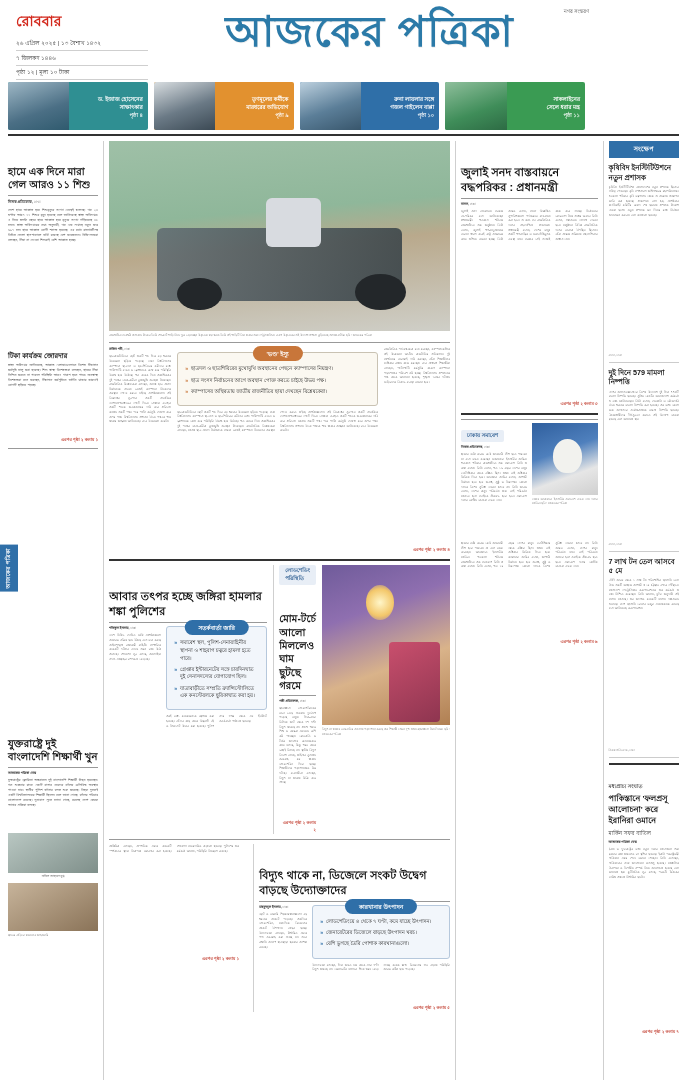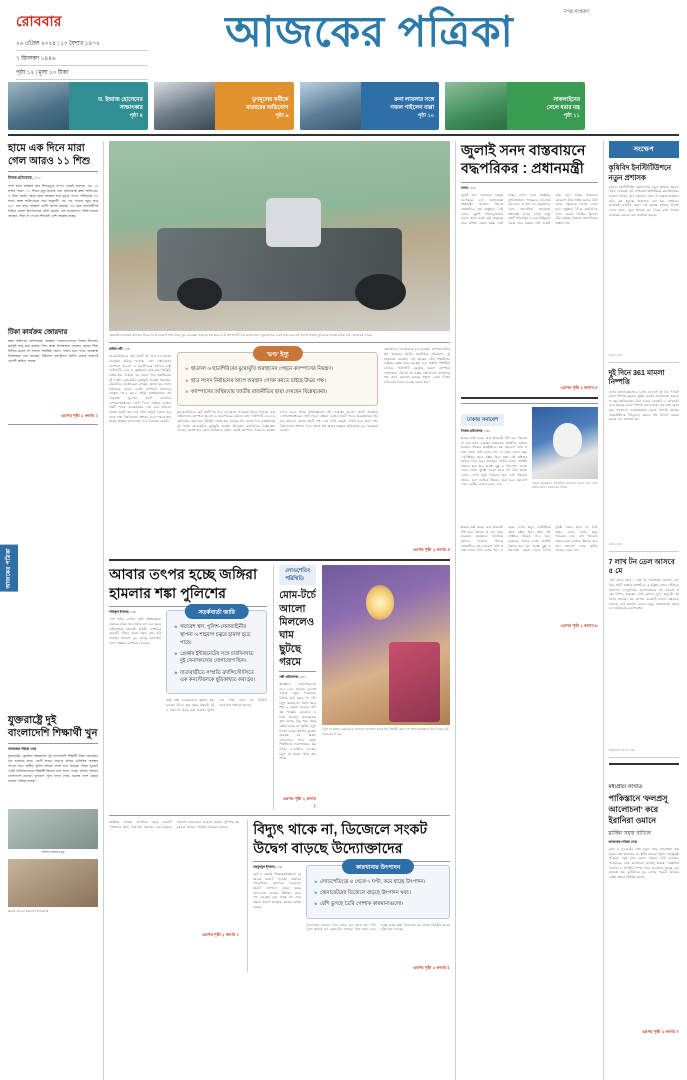--- a/index.html
+++ b/index.html
@@ -19,21 +19,21 @@
     font-size:3.1px; line-height:1.62; color:#3a3a3a; text-align:justify;
     word-spacing:0.4px; letter-spacing:0.05px; overflow:hidden;
   }
   .body-text.sm { font-size:2.9px; line-height:1.6; }
   .byline { font-size:3.6px; font-weight:bold; color:#222; margin-bottom:2px; }
   .byline .loc { font-weight:normal; color:#555; }
   .vline { border-left:1px solid #cfcfcf; }
 
   
   .masthead { display:flex; align-items:flex-start; height:72px; }
-  .dateblock { width:140px; padding-top:4px; padding-left:8px;font-family:Liberation Serif, serif; }
+  .dateblock { width:140px; padding-top:4px; padding-left:8px; }
   .dateblock .day {
     font-size:14px; font-weight:bold; color:#d32a1e; letter-spacing:0.2px;
     margin-bottom:3px;
   }
   .dateblock .dline {
     font-size:5.6px; color:#333; padding:2.2px 0; border-bottom:1px solid #cfcfcf;
     letter-spacing:0.1px;
   }
   .dateblock .dline.url { font-size:6px; letter-spacing:0.2px; border-bottom:none; }
   .logo-wrap { flex:1; position:relative; text-align:center; padding-top:2px; }
@@ -61,22 +61,22 @@
   .t2 { background:#e2912f; } .t2 .photo { background:linear-gradient(160deg,#d8dde0,#6b7a86 55%,#3b4954); }
   .t3 { background:#2f6fa8; } .t3 .photo { background:linear-gradient(160deg,#bcd0de,#5b7e98 55%,#38566c); }
   .t4 { background:#3a9b53; } .t4 .photo { background:linear-gradient(160deg,#8fbf9c,#3f8d59 60%,#2d6b44); }
 
   
   .main { display:flex; margin-top:5px; height:960px; }
   .col-left  { width:110px; padding-right:5px; }
   .col-mid   { flex:1; padding:0 5px; }
   .col-right { width:88px; padding-left:5px; }
 
-  .hl { color:#111; font-weight:bold; letter-spacing:0.1px; }
-  .hl-lg { font-size:14px; line-height:1.32; }
+  .hl { color:#111; font-weight:bold; letter-spacing:0.1px;margin-top:24px; }
+  .hl-lg { font-size:11px; line-height:1.32; }
   .hl-md { font-size:10px; line-height:1.32; }
   .hl-sm { font-size:10px; line-height:1.33; }
   .kicker {
     display:inline-block; background:#e8eef6; color:#2b5c90; font-weight:bold;
     font-size:5.4px; padding:2px 6px; border-radius:2px; margin-bottom:3px;
   }
   .kicker.plain { background:none; padding:0; color:#555; font-size:5.4px; }
 
   
   .mega {
@@ -323,21 +323,21 @@
           <div class="photo-box" style="height:160px; background:linear-gradient(160deg,#6f5b9a 0%,#8f6fb0 30%,#d9b38a 62%,#b07f52 100%);">
             <div style="position:absolute; left:34%; top:12%; width:22%; height:22%; background:radial-gradient(circle,#fff6c9,#f3c76a 60%,rgba(243,199,106,0)); border-radius:50%;"></div>
             <div style="position:absolute; left:52%; top:48%; width:40%; height:50%; background:linear-gradient(150deg,#c94f6d,#8e3550); border-radius:4px;"></div>
           </div>
           <div class="cap">বিদ্যুৎ না থাকায় মোমবাতির আলোয় পড়াশোনা করছে এক শিক্ষার্থী। এমন দৃশ্য এখন গ্রামাঞ্চলে নিত্যদিনের। ছবি : আজকের পত্রিকা</div>
         </div>
       </div>
 
       <div class="sep" style="margin:5px 0 4px;"></div>
 
-      <div style="display:flex; gap:8px;">
+      <div style="display:flex; gap:14px;">
         <div style="width:130px;">
           <div class="body-text sm twocol" style="height:110px;">সংশ্লিষ্টরা বলছেন, সাম্প্রতিক সময়ে কয়েকটি স্পর্শকাতর স্থানে নিরাপত্তা জোরদার করা হয়েছে। গোয়েন্দা নজরদারিও বাড়ানো হয়েছে। পুলিশের এক কর্মকর্তা জানান, পরিস্থিতি নিয়ন্ত্রণে রয়েছে।</div>
           <div class="jump">এরপর পৃষ্ঠা ২ কলাম ১</div>
         </div>
         <div style="flex:1;" class="vline">
           <div style="padding-left:5px;">
             <div class="hl hl-lg">বিদ্যুৎ থাকে না, ডিজেলে সংকট উদ্বেগ বাড়ছে উদ্যোক্তাদের</div>
             <div class="sep" style="margin:4px 0 3px;"></div>
             <div style="display:flex; gap:5px;">
               <div style="width:48px;">
@@ -408,21 +408,21 @@
     <div class="col-right vline">
       <div class="sb-head">সংক্ষেপ</div>
 
       <div class="sb-item">
         <div class="t">কৃষিবিদ ইনস্টিটিউশনে নতুন প্রশাসক</div>
         <div class="body-text sm" style="height:166px;">কৃষিবিদ ইনস্টিটিউশন বাংলাদেশের নতুন প্রশাসক হিসেবে দায়িত্ব পেয়েছেন কৃষি সম্প্রসারণ অধিদপ্তরের মহাপরিচালক। গতকাল শনিবার কৃষি মন্ত্রণালয় থেকে এ সংক্রান্ত প্রজ্ঞাপন জারি করা হয়েছে। প্রজ্ঞাপনে বলা হয়, সংগঠনের কার্যনির্বাহী কমিটির মেয়াদ শেষ হওয়ায় প্রশাসক নিয়োগ দেওয়া হলো। নতুন প্রশাসক ৯০ দিনের মধ্যে নির্বাচন আয়োজন করবেন বলে জানানো হয়েছে।</div>
         <div class="sb-src">বাসস, ঢাকা</div>
       </div>
 
       <div class="sb-item">
-        <div class="t">দুই দিনে 361 মামলা নিষ্পত্তি</div>
+        <div class="t">দুই দিনে 579 মামলা নিষ্পত্তি</div>
         <div class="body-text sm" style="height:150px;">দেশের আদালতগুলোতে বিশেষ উদ্যোগে দুই দিনে ৭৭৩টি মামলা নিষ্পত্তি হয়েছে। সুপ্রিম কোর্টের জনসংযোগ কর্মকর্তা এ তথ্য জানিয়েছেন। তিনি বলেন, দেওয়ানি ও ফৌজদারি উভয় ধরনের মামলা নিষ্পত্তি করা হয়েছে। এর মধ্যে জেলা জজ আদালতে সর্বোচ্চসংখ্যক মামলা নিষ্পত্তি হয়েছে। বিচারপ্রার্থীদের দীর্ঘসূত্রতা কমাতে এই উদ্যোগ নেওয়া হয়েছে বলে জানানো হয়।</div>
         <div class="sb-src">বাসস, ঢাকা</div>
       </div>
 
       <div class="sb-item">
         <div class="t">7 লাখ টন তেল আসবে ৫ মে</div>
         <div class="body-text sm" style="height:168px;">সৌদি আরব থেকে ১ লাখ টন পরিশোধিত জ্বালানি তেল নিয়ে একটি জাহাজ আগামী ৫ মে চট্টগ্রাম বন্দরে পৌঁছাবে। বাংলাদেশ পেট্রোলিয়াম করপোরেশনের এক কর্মকর্তা এ তথ্য নিশ্চিত করেছেন। তিনি জানান, চুক্তি অনুযায়ী এই চালান আসছে। এর আগেও কয়েকটি চালান যথাসময়ে এসেছে। দেশে জ্বালানি তেলের মজুত সন্তোষজনক রয়েছে বলে জানিয়েছে করপোরেশন।</div>
         <div class="sb-src">নিজস্ব প্রতিবেদক, ঢাকা</div>
       </div>
 

